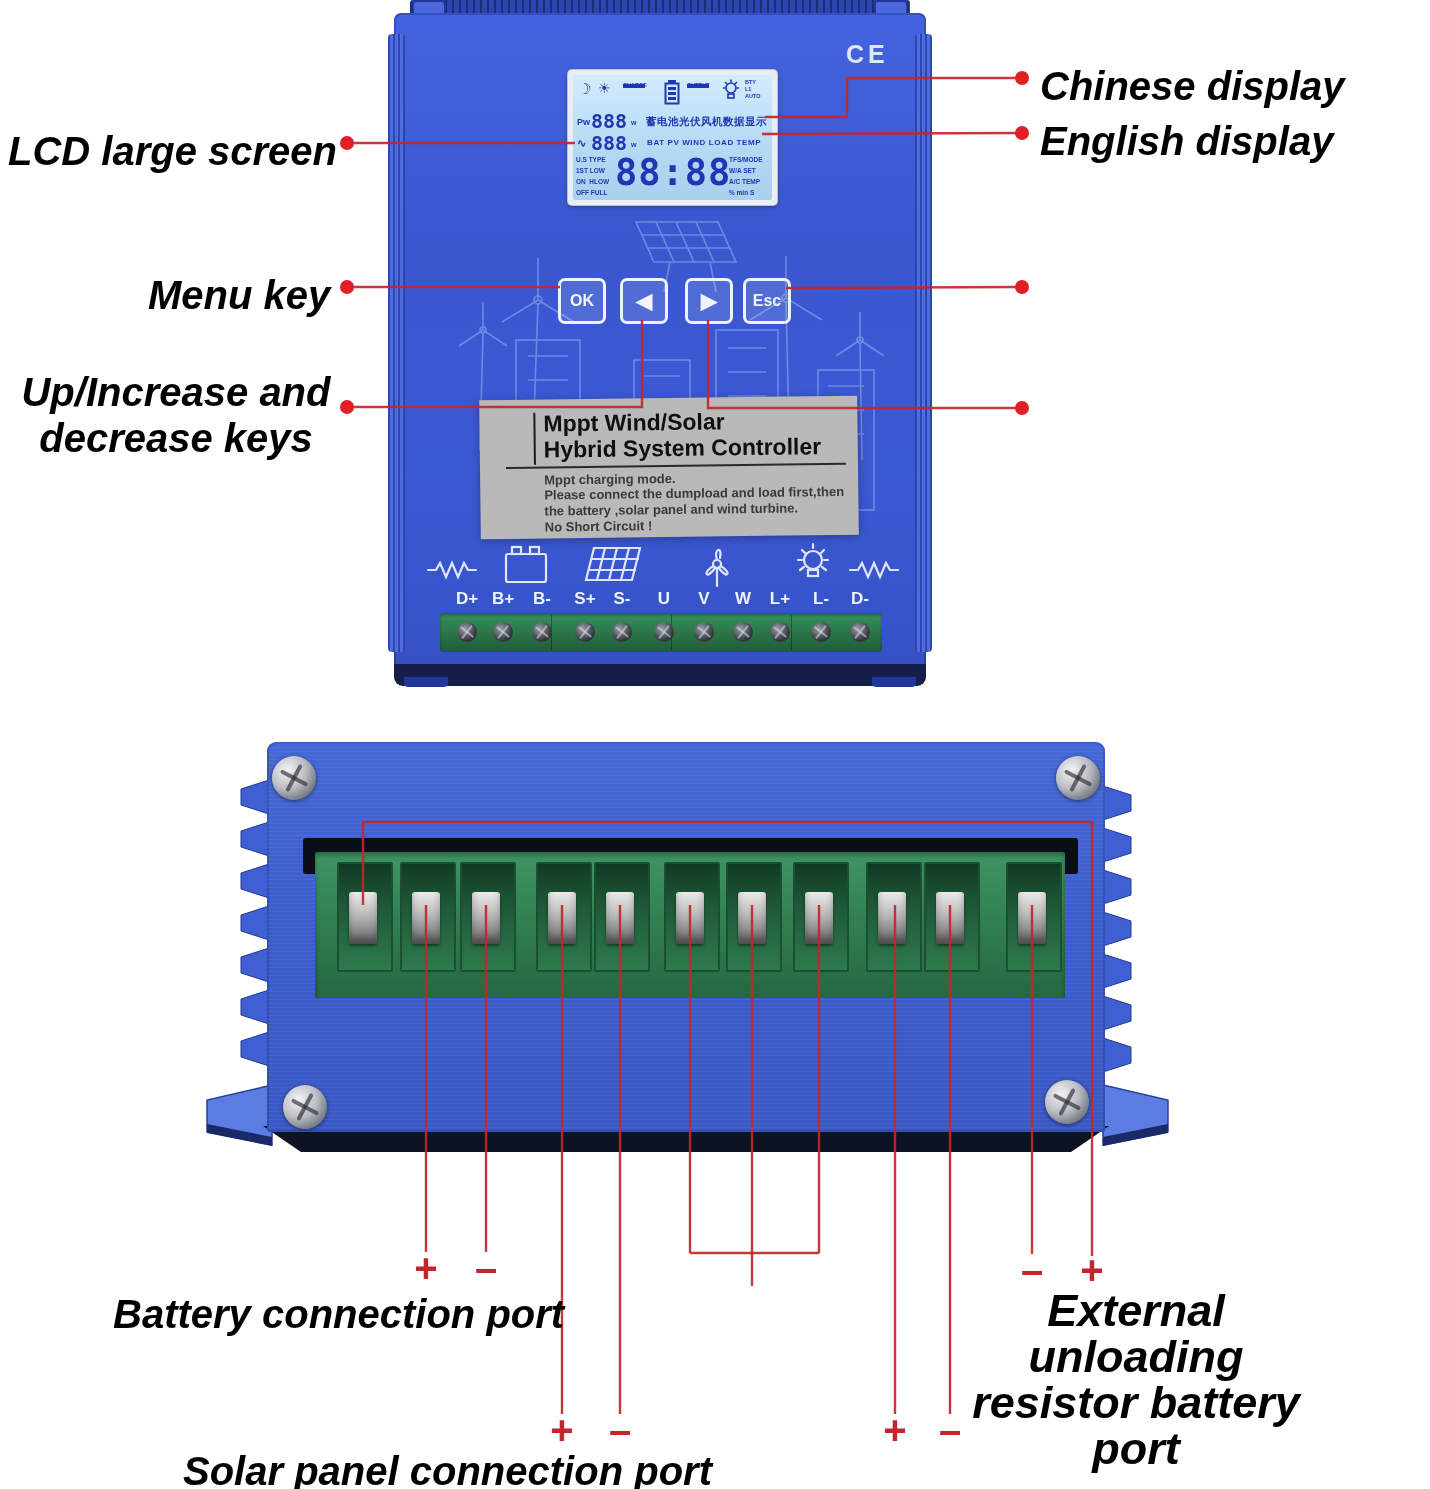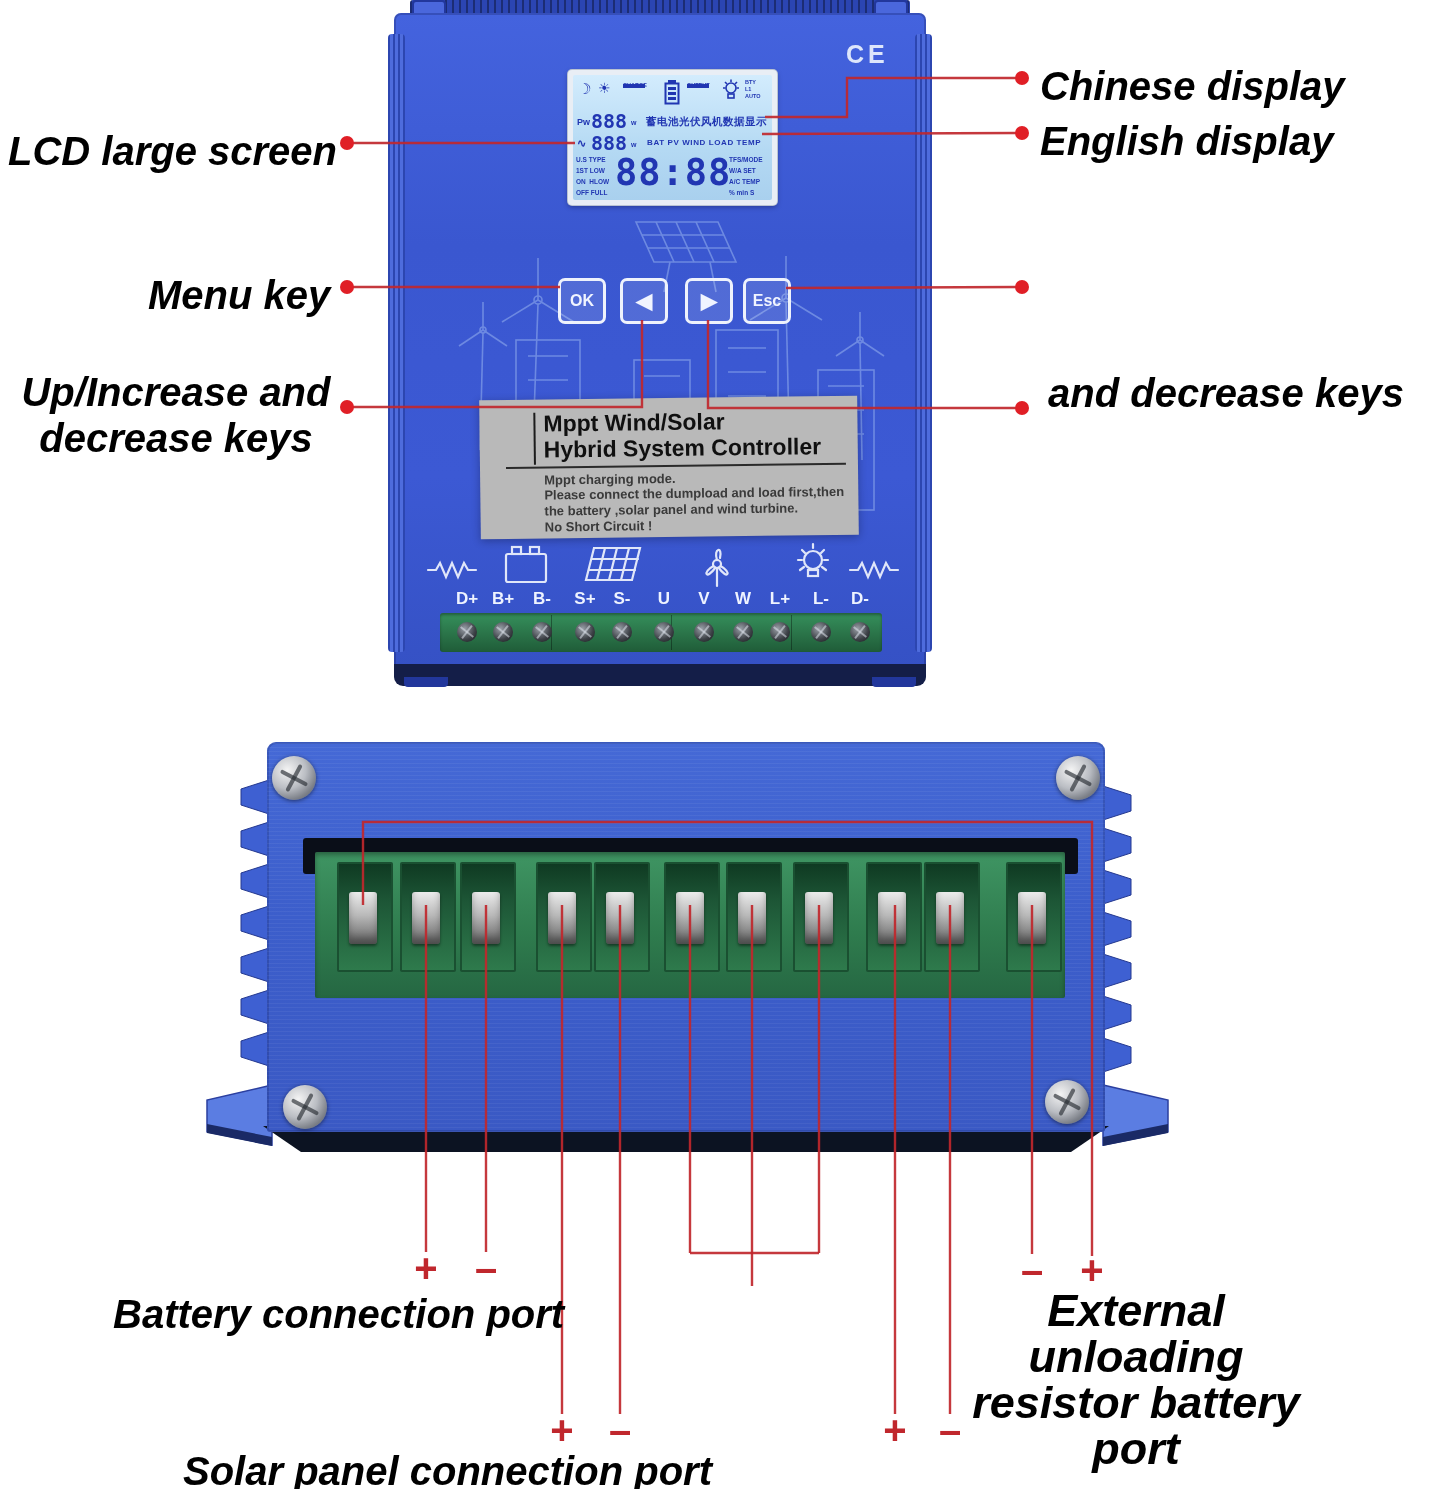--- a/index.html
+++ b/index.html
@@ -431,21 +431,20 @@
 
   <div class="callout" style="left:8px;top:120px;">LCD large screen</div>
   <div class="callout" style="left:148px;top:264px;">Menu key</div>
   <div class="callout center" style="left:10px;top:361px;width:332px;">
     <div>Up/Increase and</div>
     <div>decrease keys</div>
   </div>
   <div class="callout" style="left:1040px;top:55px;">Chinese display</div>
   <div class="callout" style="left:1040px;top:110px;">English display</div>
   <div class="callout center" style="left:1022px;top:362px;width:408px;">
-    <div>and decrease keys</div>
   </div>
   <div class="callout" style="left:113px;top:1283px;">Battery connection port</div>
   <div class="callout" style="left:183px;top:1440px;">Solar panel connection port</div>
   <div class="callout center" style="left:945px;top:1280px;width:382px;font-size:45px;">
     <div>External unloading</div>
     <div>resistor battery port</div>
   </div>
 
 </div>
 

